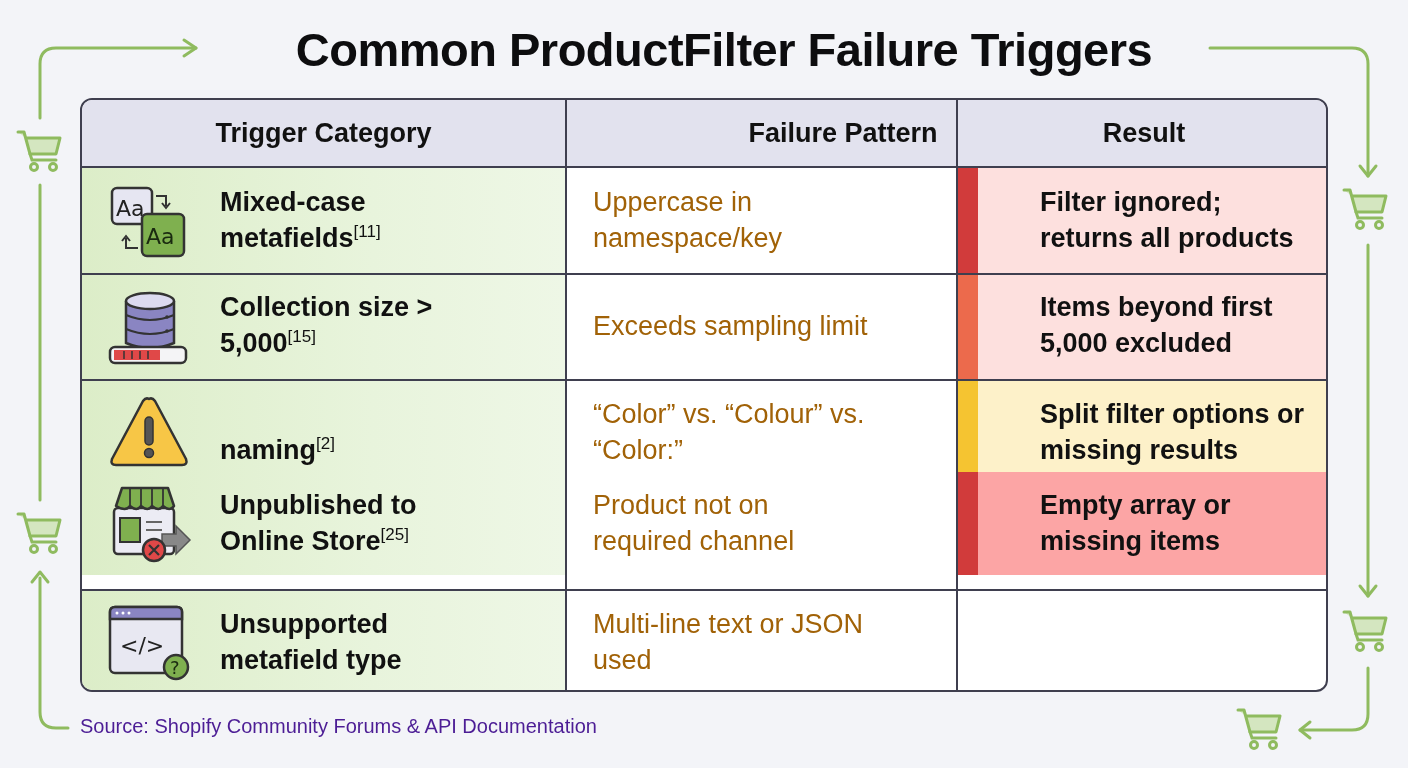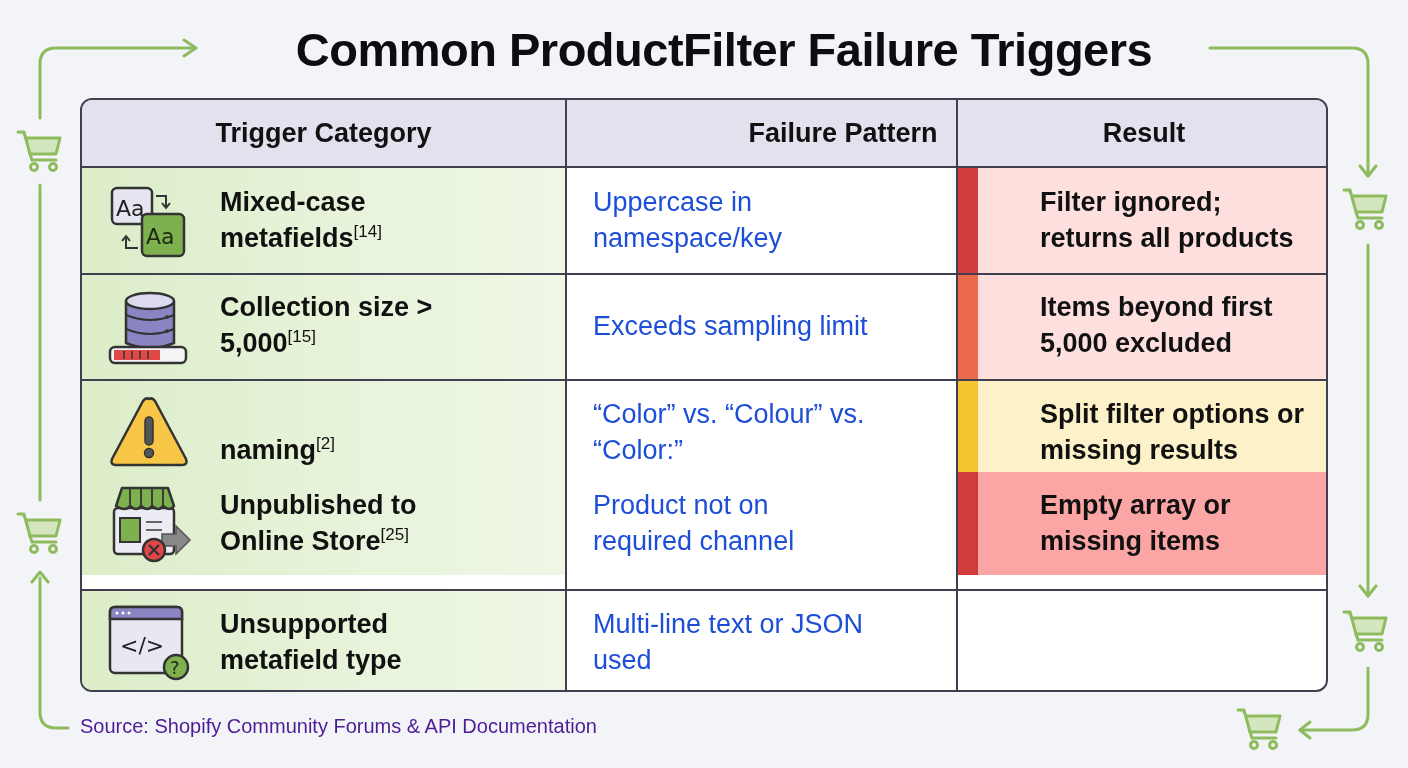--- a/index.html
+++ b/index.html
@@ -43,21 +43,21 @@
   .row .c2 { position:absolute; left:485px; top:0; width:389px; height:100%; background:#fff; }
   .row .c3 { position:absolute; left:876px; top:0; width:372px; height:100%; }
   .row .bar { position:absolute; left:0; top:0; width:20px; height:100%; }
   .hline { position:absolute; left:0; width:1248px; height:2px; background:#3f3f4f; }
   .icon { position:absolute; left:22px; width:90px; height:90px; }
   .trig {
     position:absolute; left:138px; font-size:27px; font-weight:700; line-height:36px; color:#111;
   }
   .trig sup { font-size:17px; font-weight:400; vertical-align:super; line-height:0; }
   .pat {
-    position:absolute; left:26px; right:10px; font-size:27px; line-height:36px; color:#1d4ed8;
+    position:absolute; left:26px; right:10px; font-size:27px; line-height:36px; color:#a16207;
   }
   .res {
     position:absolute; left:35px; right:10px; font-size:27px; font-weight:700; line-height:36px; color:#111;margin-left:47px;
   }
   .source {
     position:absolute; left:80px; top:715px; font-size:20px; color:#4c1d95;
   }
 </style>
 </head>
 <body>
@@ -115,21 +115,21 @@
         <text x="12" y="40" font-size="22" font-family="DejaVu Sans, sans-serif" fill="#222">Aa</text>
         <rect x="38" y="38" width="42" height="42" rx="5" fill="#7fb04f" stroke="#333" stroke-width="2.5"></rect>
         <text x="42" y="68" font-size="22" font-family="DejaVu Sans, sans-serif" fill="#1a2a10">Aa</text>
         <path d="M52,20 L62,20 L62,30" fill="none" stroke="#333" stroke-width="2"></path>
         <path d="M58,27 L62,32 L66,27" fill="none" stroke="#333" stroke-width="2"></path>
         <path d="M34,72 L22,72 L22,62" fill="none" stroke="#333" stroke-width="2"></path>
         <path d="M18,65 L22,60 L26,65" fill="none" stroke="#333" stroke-width="2"></path>
       </svg>
       <div class="trig" style="top:16px;">
         <span>Mixed-case</span><br>
-        <span>metafields</span><sup>[14]</sup>
+        <span>metafields</span><sup>[11]</sup>
       </div>
     </div>
     <div class="c2">
       <div class="pat" style="top:16px;">
         <span>Uppercase in</span><br>
         <span>namespace/key</span>
       </div>
     </div>
     <div class="c3" style="background:#fde0de;">
       <div class="bar" style="background:#d13b3b;"></div>

